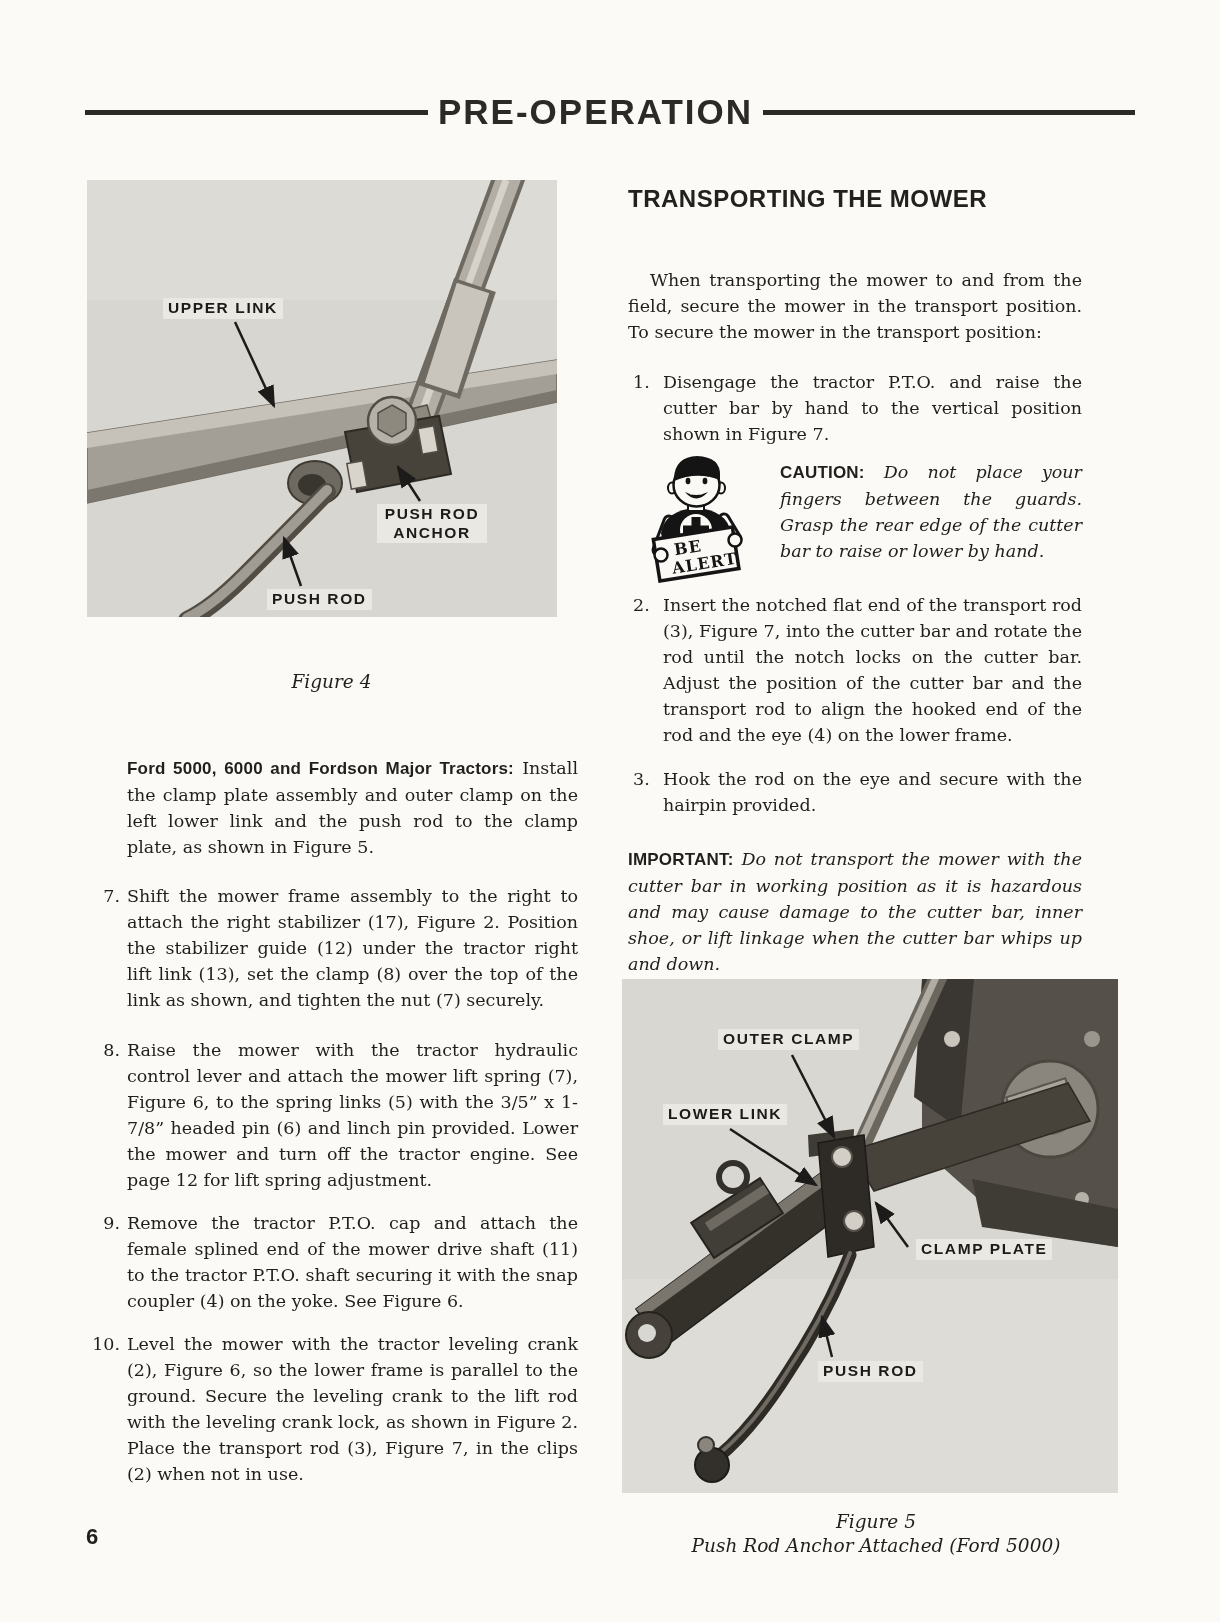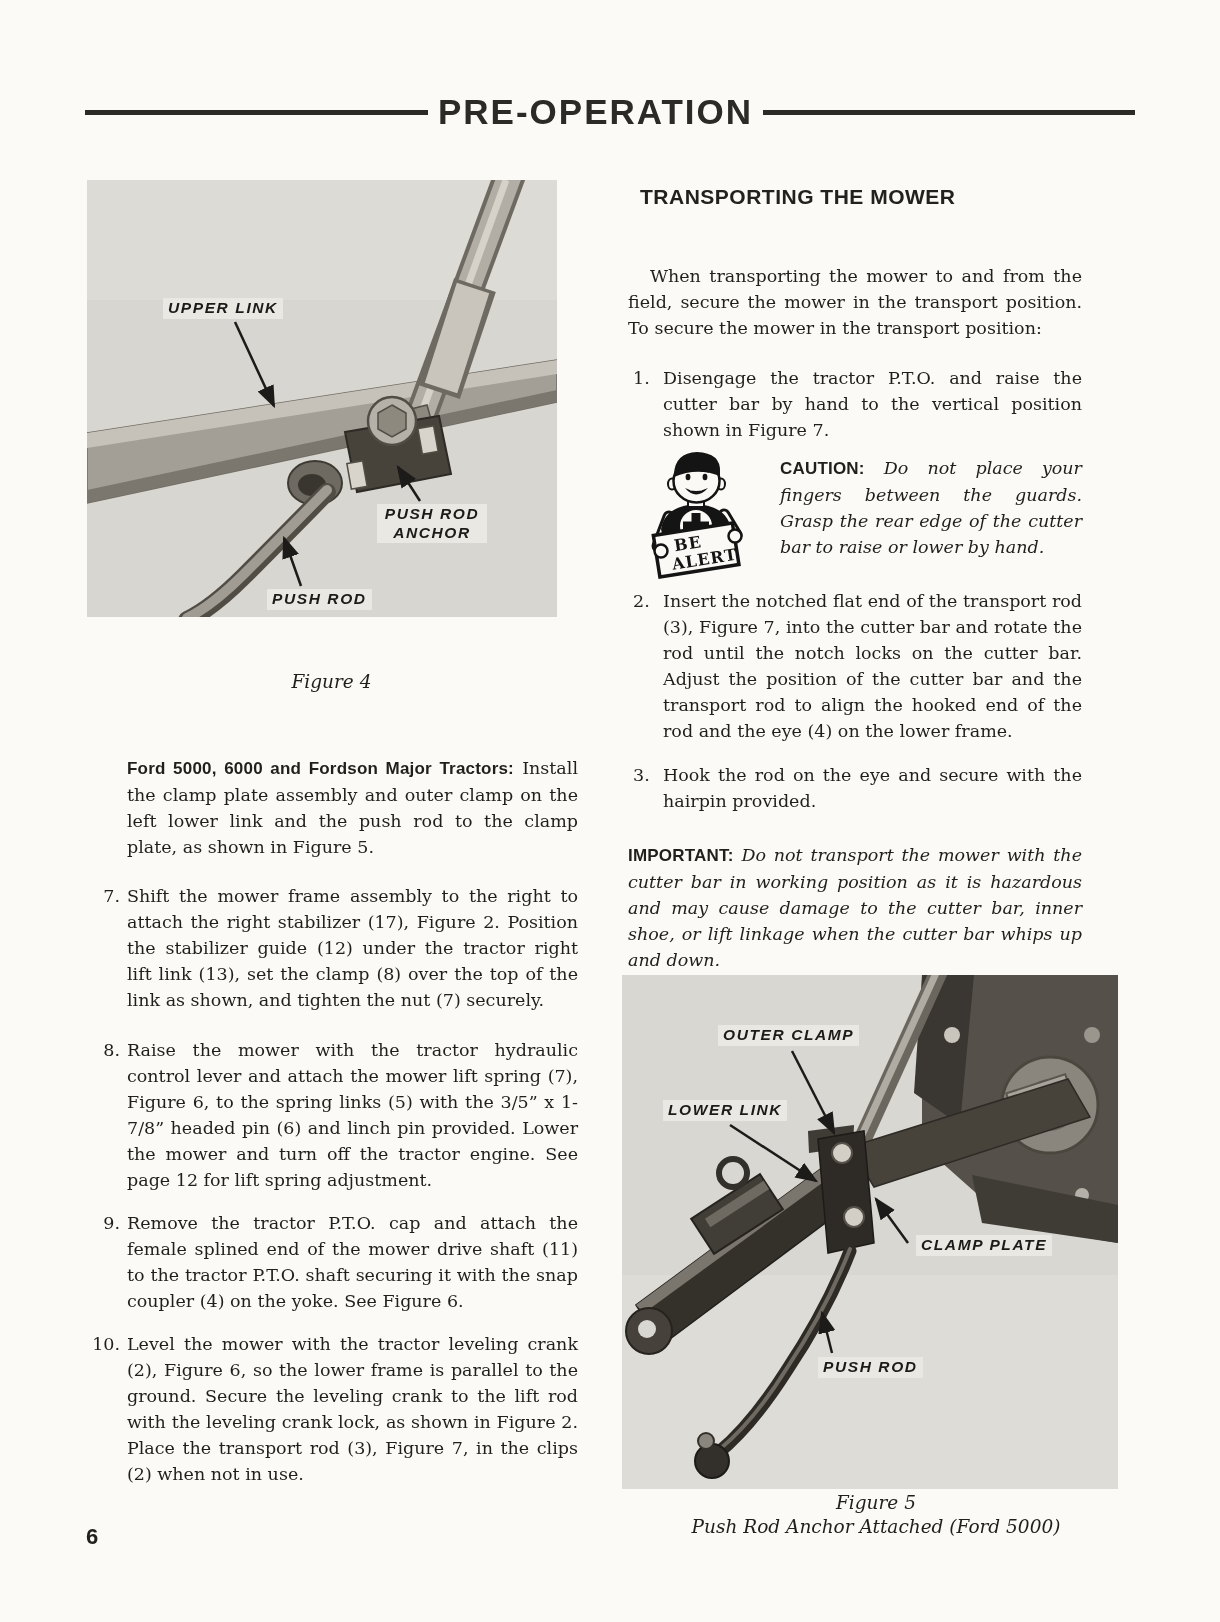--- a/index.html
+++ b/index.html
@@ -12,29 +12,29 @@
   .rule-right{flex:1;}
   .page-title{margin:0 10px;font-family:"Liberation Sans",sans-serif;font-weight:700;
               font-size:35px;letter-spacing:2px;color:#2b2a27;white-space:nowrap;}
   
   .content{position:absolute;top:178px;left:85px;display:grid;
            grid-template-columns:493px 496px;column-gap:50px;align-items:start;}
   p{margin:0;}
   .body-text{font-size:17.5px;line-height:26px;text-align:justify;}
   .lead-sans{font-family:"Liberation Sans",sans-serif;font-weight:700;font-size:17px;letter-spacing:.2px;}
   .italic{font-style:italic;}
-  .section-heading{font-family:"Liberation Sans",sans-serif;font-weight:700;font-size:21px;
-                   letter-spacing:.5px;margin:12px;color:#22211e;}
+  .section-heading{font-family:"Liberation Sans",sans-serif;font-weight:700;font-size:24px;
+                   letter-spacing:.5px;margin:0;color:#22211e;}
   .list-item{display:grid;}
   .li-left{grid-template-columns:42px 451px;}
   .li-right{grid-template-columns:35px 419px;}
   .num-l{text-align:right;padding-right:7px;font-size:17.5px;line-height:26px;}
   .num-r{text-align:left;padding-left:5px;font-size:17.5px;line-height:26px;}
   
-  .photo{position:relative;background:#8b5cf6;box-shadow:inset 0 0 30px rgba(120,118,110,.25);font-style:italic;}
+  .photo{position:relative;background:#8b5cf6;box-shadow:inset 0 0 30px rgba(120,118,110,.25);}
   .photo svg{display:block;}
   .photo-label{position:absolute;background:#eae8e2;color:#1c1b19;
       font-family:"Liberation Sans",sans-serif;font-weight:700;font-size:15.5px;
       letter-spacing:1.6px;line-height:1.2;padding:1px 5px;white-space:nowrap;}
   .photo-label.center{text-align:center;white-space:normal;}
   .fig-caption{text-align:center;font-style:italic;font-size:18.5px;line-height:24px;}
   
   .caution-block{display:flex;}
   .caution-icon{width:107px;height:137px;margin-left:15px;flex:none;}
   .caution-text{margin-left:30px;width:302px;padding-top:12px;}
@@ -246,21 +246,21 @@
           <line x1="108" y1="150" x2="194" y2="206" stroke="#1c1b19" stroke-width="2.5" marker-end="url(#ah5)"></line>
           <line x1="286" y1="268" x2="254" y2="224" stroke="#1c1b19" stroke-width="2.5" marker-end="url(#ah5)"></line>
           <line x1="210" y1="378" x2="200" y2="338" stroke="#1c1b19" stroke-width="2.5" marker-end="url(#ah5)"></line>
         </svg>
         <div class="photo-label" style="left:96px;top:50px;">OUTER CLAMP</div>
         <div class="photo-label" style="left:41px;top:125px;">LOWER LINK</div>
         <div class="photo-label" style="left:294px;top:260px;">CLAMP PLATE</div>
         <div class="photo-label" style="left:196px;top:382px;">PUSH ROD</div>
       </div>
 
-      <div class="fig-caption" style="margin-top:2px;">
+      <div class="fig-caption" style="margin-top:17px;">
         <div>Figure 5</div>
         <div>Push Rod Anchor Attached (Ford 5000)</div>
       </div>
 
     </div>
   </div>
 
   <div class="page-number">6</div>
 </div>
 

